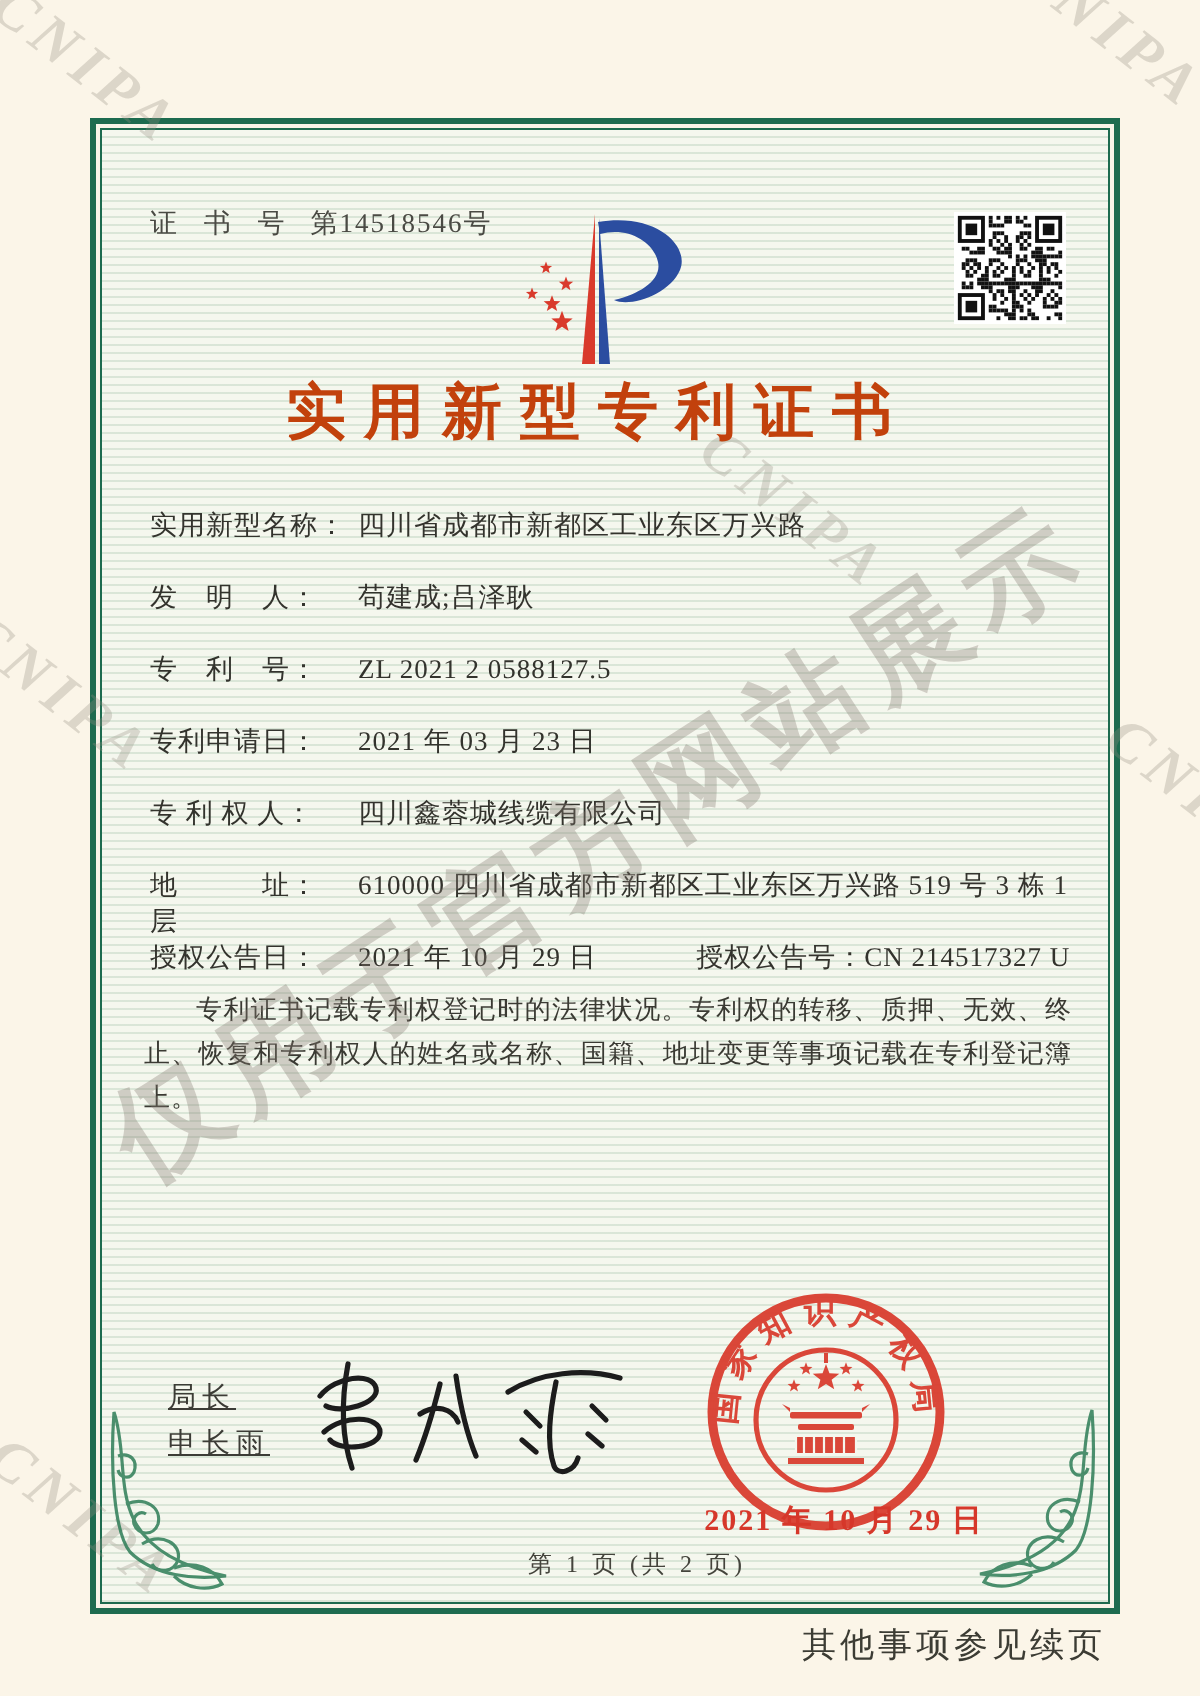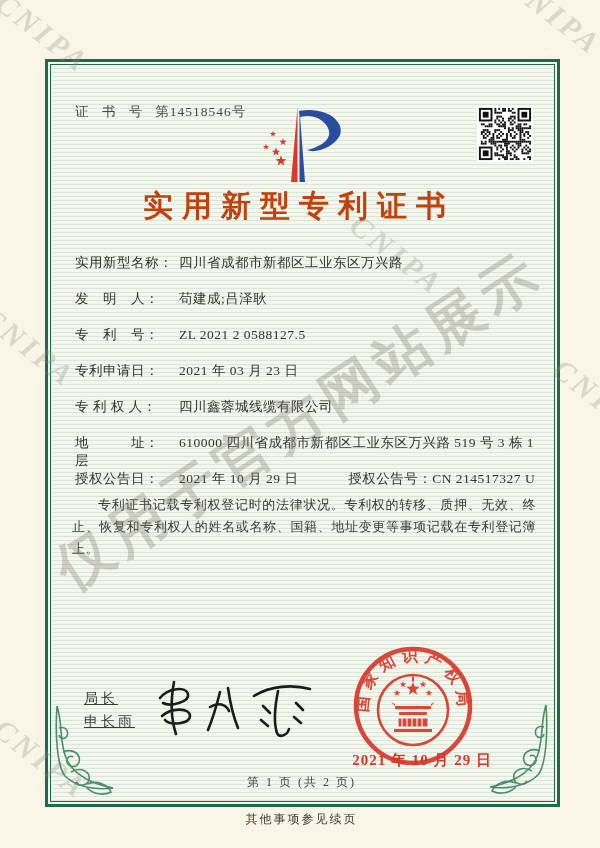--- a/index.html
+++ b/index.html
@@ -31,22 +31,22 @@
   .paras{left:72px;top:494px;width:464px;font-size:13px;line-height:22px;
     color:#3a3a33;text-align:justify;letter-spacing:0.5px;z-index:3;}
   .paras p{margin:0;text-indent:2em;}
   
   .signer{left:84px;font-family:"Liberation Sans",sans-serif;font-size:14px;
     color:#3c3c36;letter-spacing:3px;z-index:3;text-decoration:underline;}
   
   .seal-date{left:346px;top:751px;width:152px;text-align:center;font-size:15px;
     font-weight:bold;color:#d6372a;letter-spacing:1px;z-index:4;}
   .page-info{left:50px;top:774px;width:503px;text-align:center;font-size:12px;
-    color:#44443c;letter-spacing:2px;z-index:3;}
-  .cont-note{left:50px;top:811px;width:503px;text-align:center;font-size:12px;
+    color:#44443c;letter-spacing:2px;z-index:3;padding-left:17px;}
+  .cont-note{left:50px;top:811px;width:503px;text-align:right;font-size:17px;
     color:#3c3c34;letter-spacing:2px;z-index:3;}
   svg{display:block;}
 </style>
 </head>
 <body>
 
 <div class="abs wm-cnipa" style="left:-12px;top:16px;">CNIPA</div>
 <div class="abs wm-cnipa" style="left:500px;top:-2px;">CNIPA</div>
 <div class="abs wm-cnipa" style="left:342px;top:238px;">CNIPA</div>
 <div class="abs wm-cnipa" style="left:545px;top:382px;">CNIPA</div>

